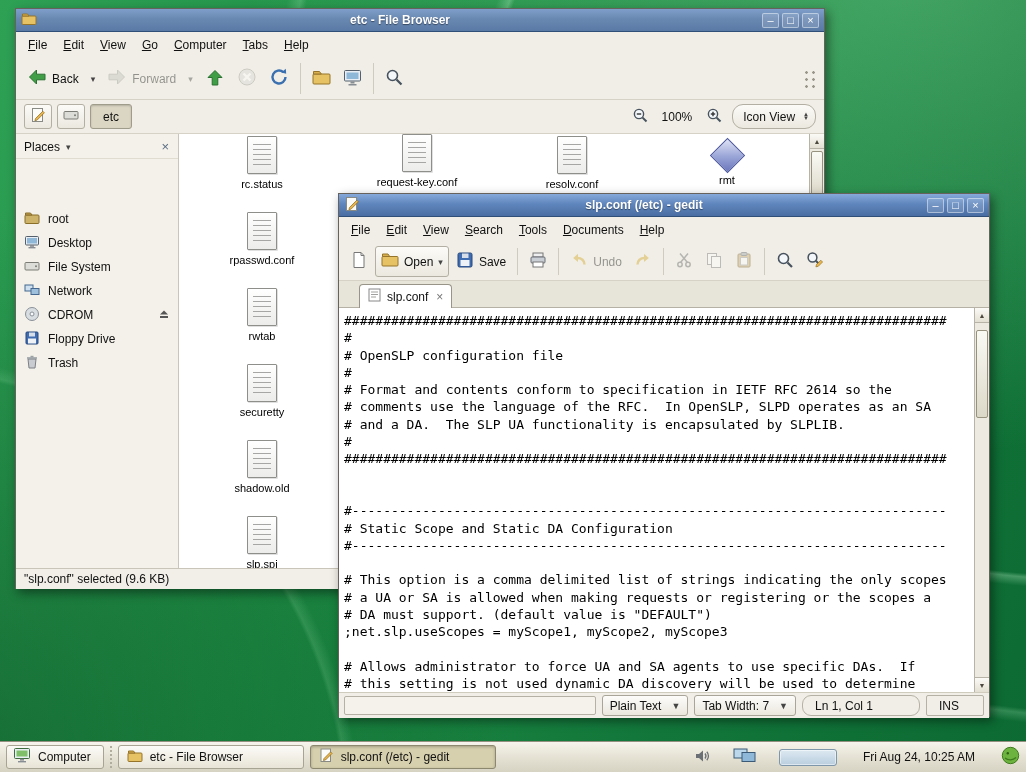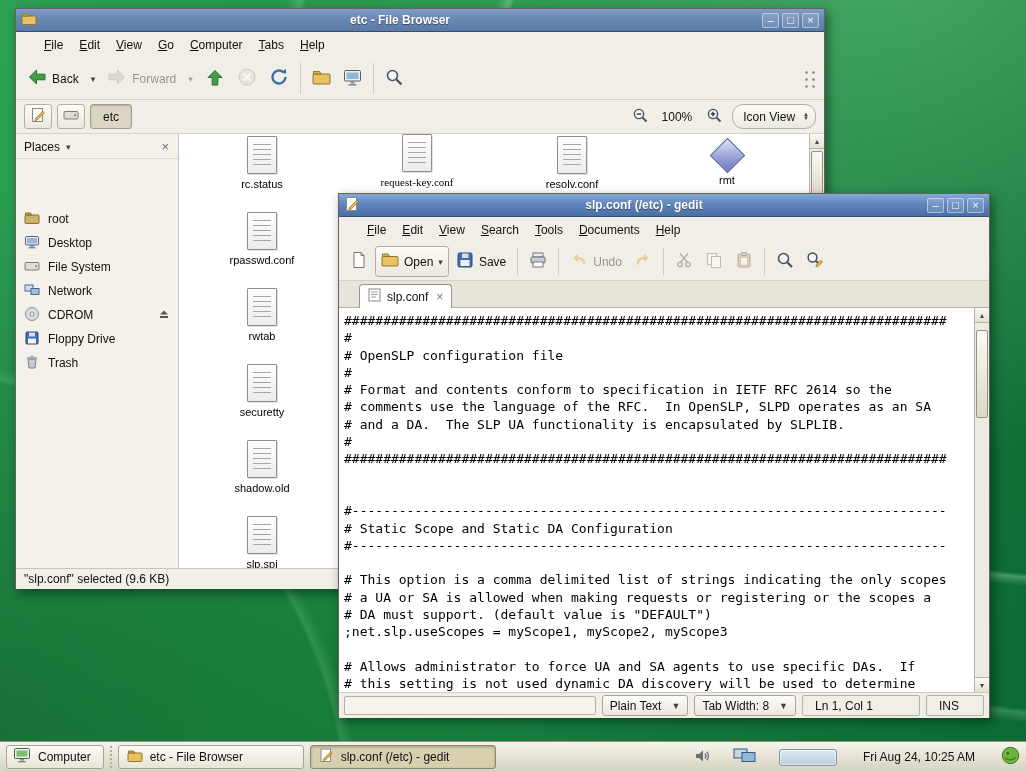--- a/index.html
+++ b/index.html
@@ -24,21 +24,21 @@
   .titlebar.focused   { background:linear-gradient(#86a9da 0%, #5f86bd 45%, #4a6ea3 100%); }
   .titlebar.unfocused { background:linear-gradient(#7f9fca 0%, #6988b1 45%, #5a7aa6 100%); }
   .titlebar .title { position:absolute; left:30px; right:70px; text-align:center; color:#fff;
     font-weight:bold; font-size:12px; text-shadow:0 1px 1px rgba(0,0,0,.45);
     white-space:nowrap; overflow:hidden; }
   .win-controls { margin-left:auto; display:flex; gap:3px; z-index:2; }
   .win-btn { width:17px; height:15px; display:flex; align-items:center; justify-content:center;
     color:#fff; font-size:11px; line-height:1; border:1px solid rgba(255,255,255,.45);
     border-radius:2px; background:rgba(255,255,255,.14); cursor:default; }
 
-  .menubar { display:flex; align-items:center; height:26px; padding:0 20px; }
+  .menubar { display:flex; align-items:center; height:26px; padding:0 4px; }
   .mi { display:inline-block; padding:4px 8px; font-size:12px; }
   .mi::first-letter { text-decoration:underline; }
 
   .toolbar { display:flex; align-items:center; gap:2px; padding:3px 6px;
     border-bottom:1px solid #d6d2c5; }
   .tbtn { display:flex; align-items:center; gap:5px; padding:4px 5px; border-radius:3px;
     font-size:12px; white-space:nowrap; }
   .tbtn.boxed { border:1px solid #b3afa2; background:linear-gradient(#fcfbf8,#ebe8df); }
   .disabled { opacity:.42; }
   .dd { font-size:9px; color:#444; }
@@ -372,21 +372,21 @@
             <span>Trash</span>
           </div>
         </div>
       </div>
 
       <div class="files-area">
         <div class="file-item" style="left:13px;top:2px;">
           <div class="doc-big"></div>
           <div class="file-label">rc.status</div>
         </div>
-        <div class="file-item" style="left:168px;top:0;font-family:Liberation Serif, serif;">
+        <div class="file-item" style="left:168px;top:0;">
           <div class="doc-big"></div>
           <div class="file-label">request-key.conf</div>
         </div>
         <div class="file-item" style="left:323px;top:2px;">
           <div class="doc-big"></div>
           <div class="file-label">resolv.conf</div>
         </div>
         <div class="file-item" style="left:478px;top:2px;">
           <div class="diamond"></div>
           <div class="file-label">rmt</div>
@@ -599,24 +599,24 @@
       </div>
     </div>
 
     <div class="ge-status">
       <div class="sunken"></div>
       <div class="status-combo">
         <span>Plain Text</span>
         <span class="dd">▼</span>
       </div>
       <div class="status-combo">
-        <span>Tab Width: 8</span>
+        <span>Tab Width: 7</span>
         <span class="dd">▼</span>
       </div>
-      <div class="status-frame" style="min-width:118px;">
+      <div class="status-frame" style="min-width:118px;border-radius:9px;">
         <span>Ln 1, Col 1</span>
       </div>
       <div class="status-frame" style="min-width:58px;justify-content:flex-start;">
         <span>INS</span>
       </div>
     </div>
   </div>
 
   <div class="taskbar">
     <div class="tb-computer">

